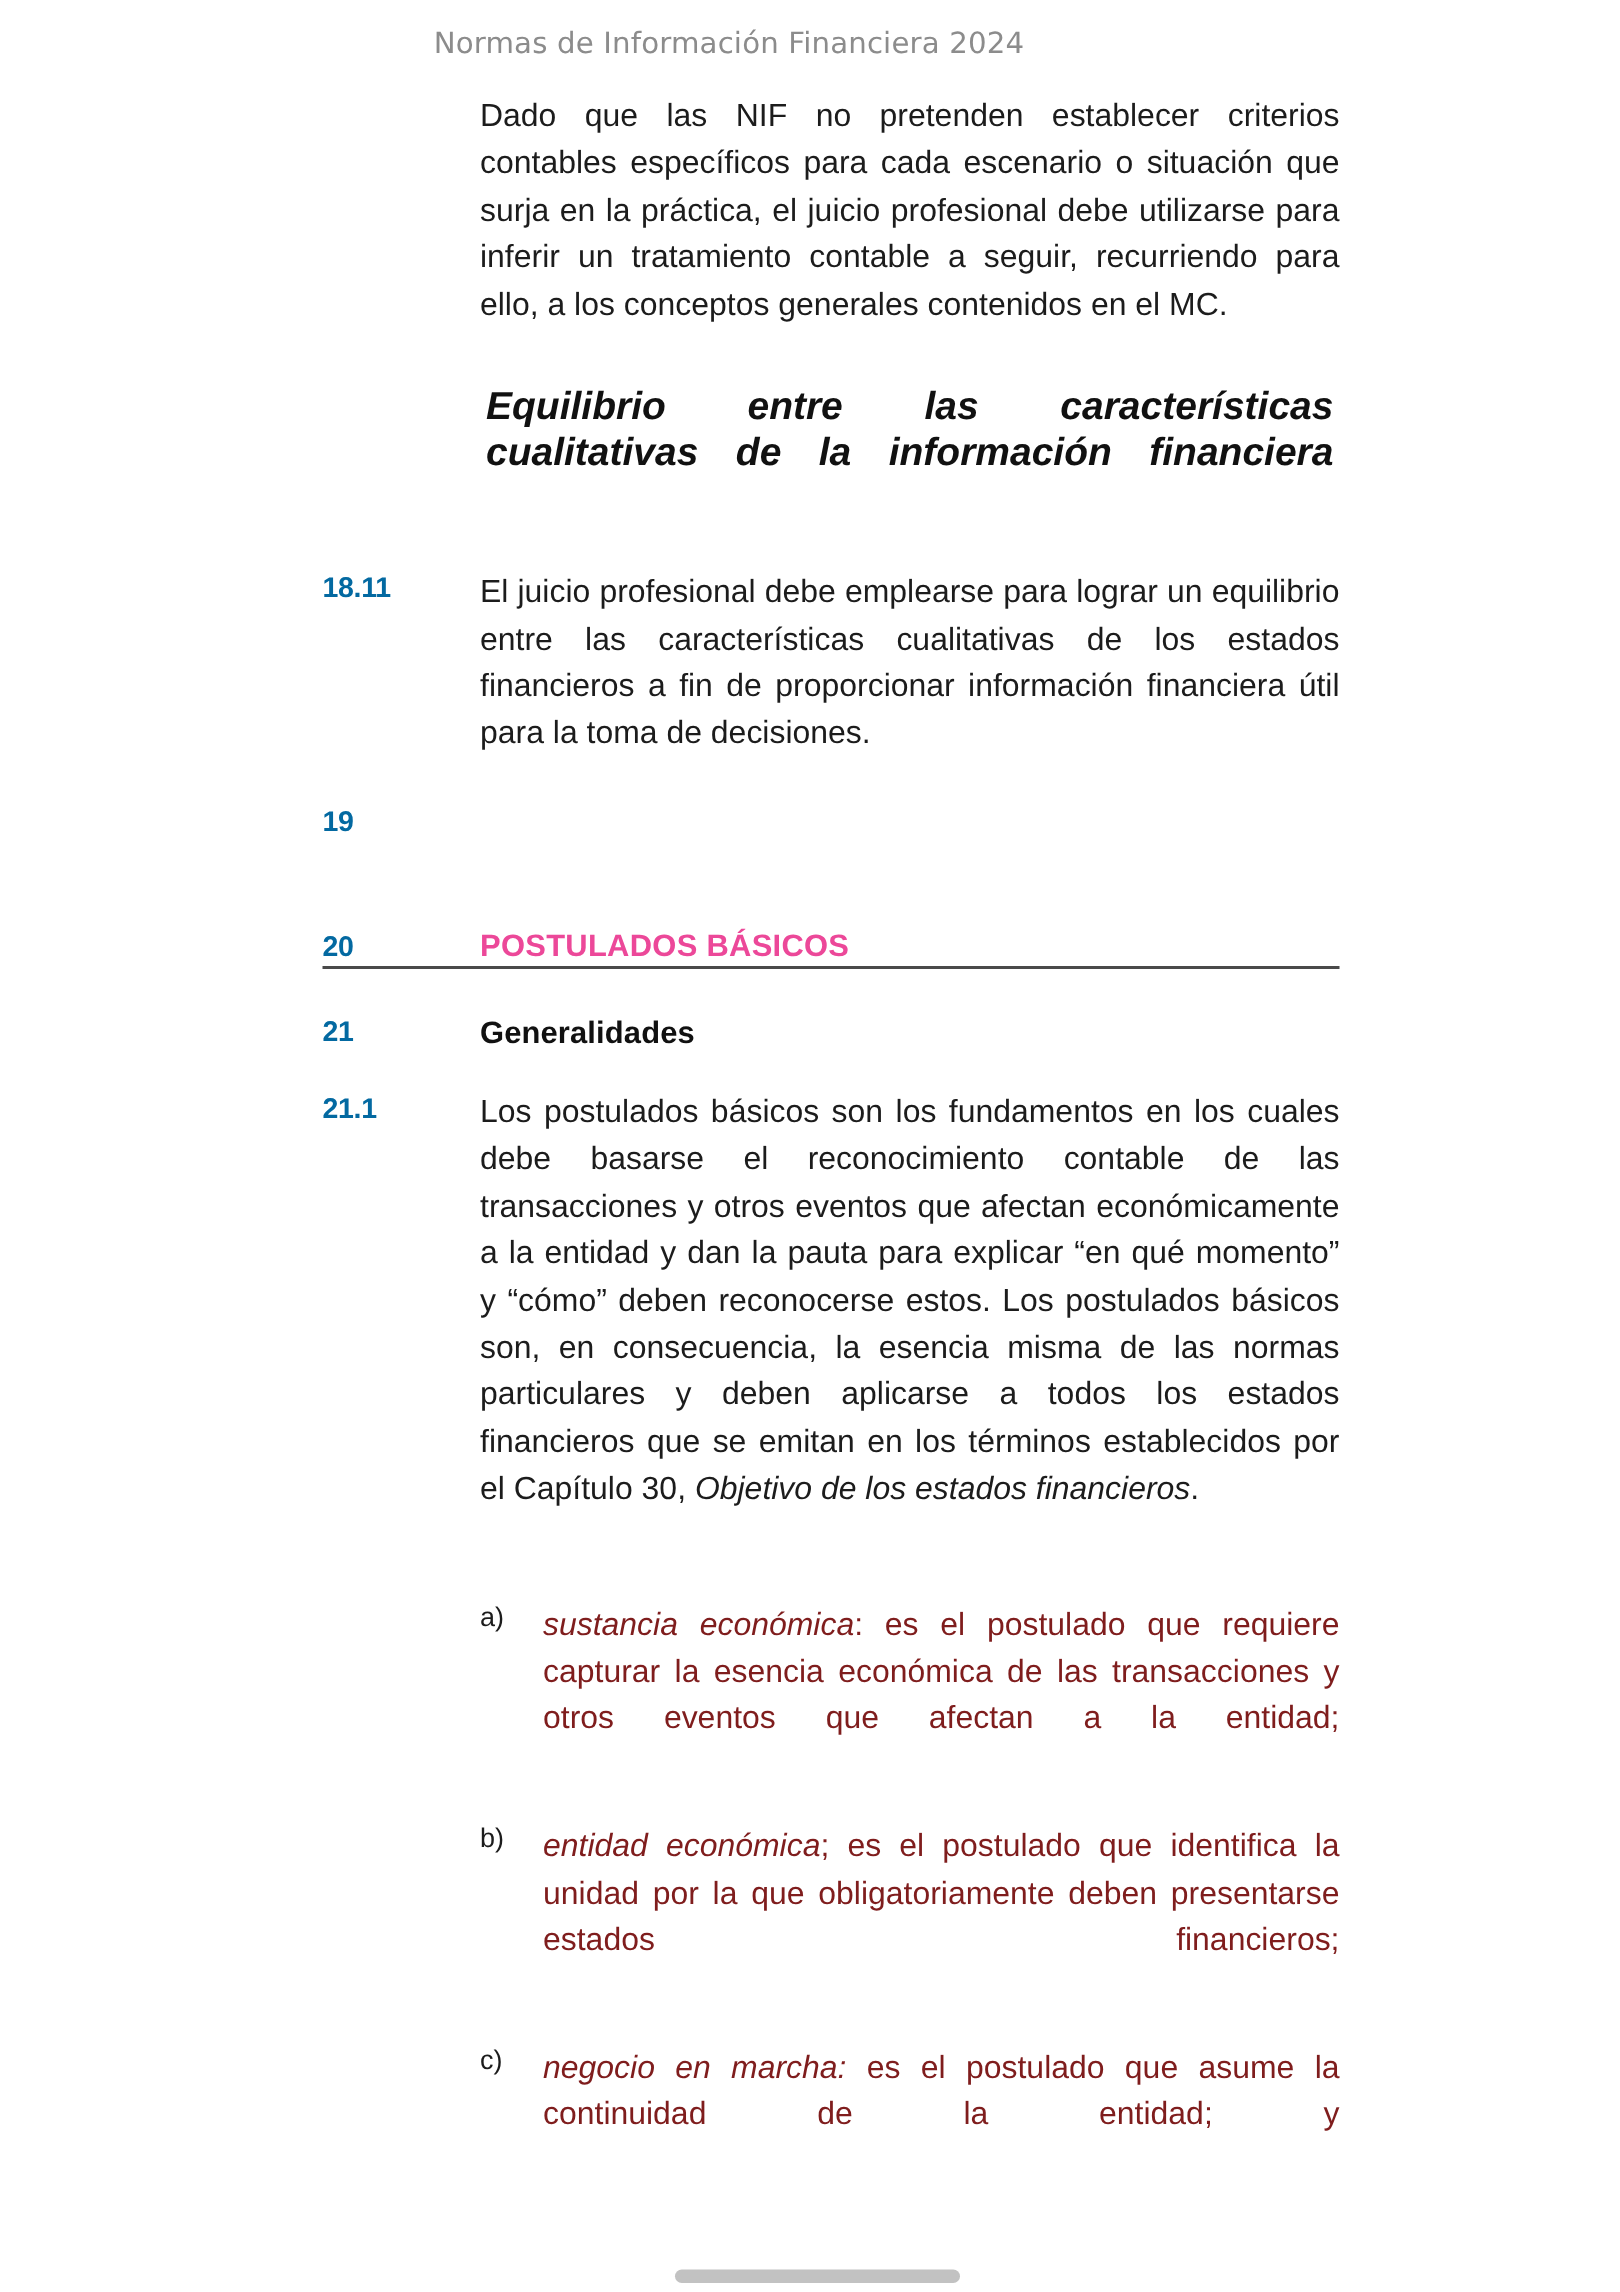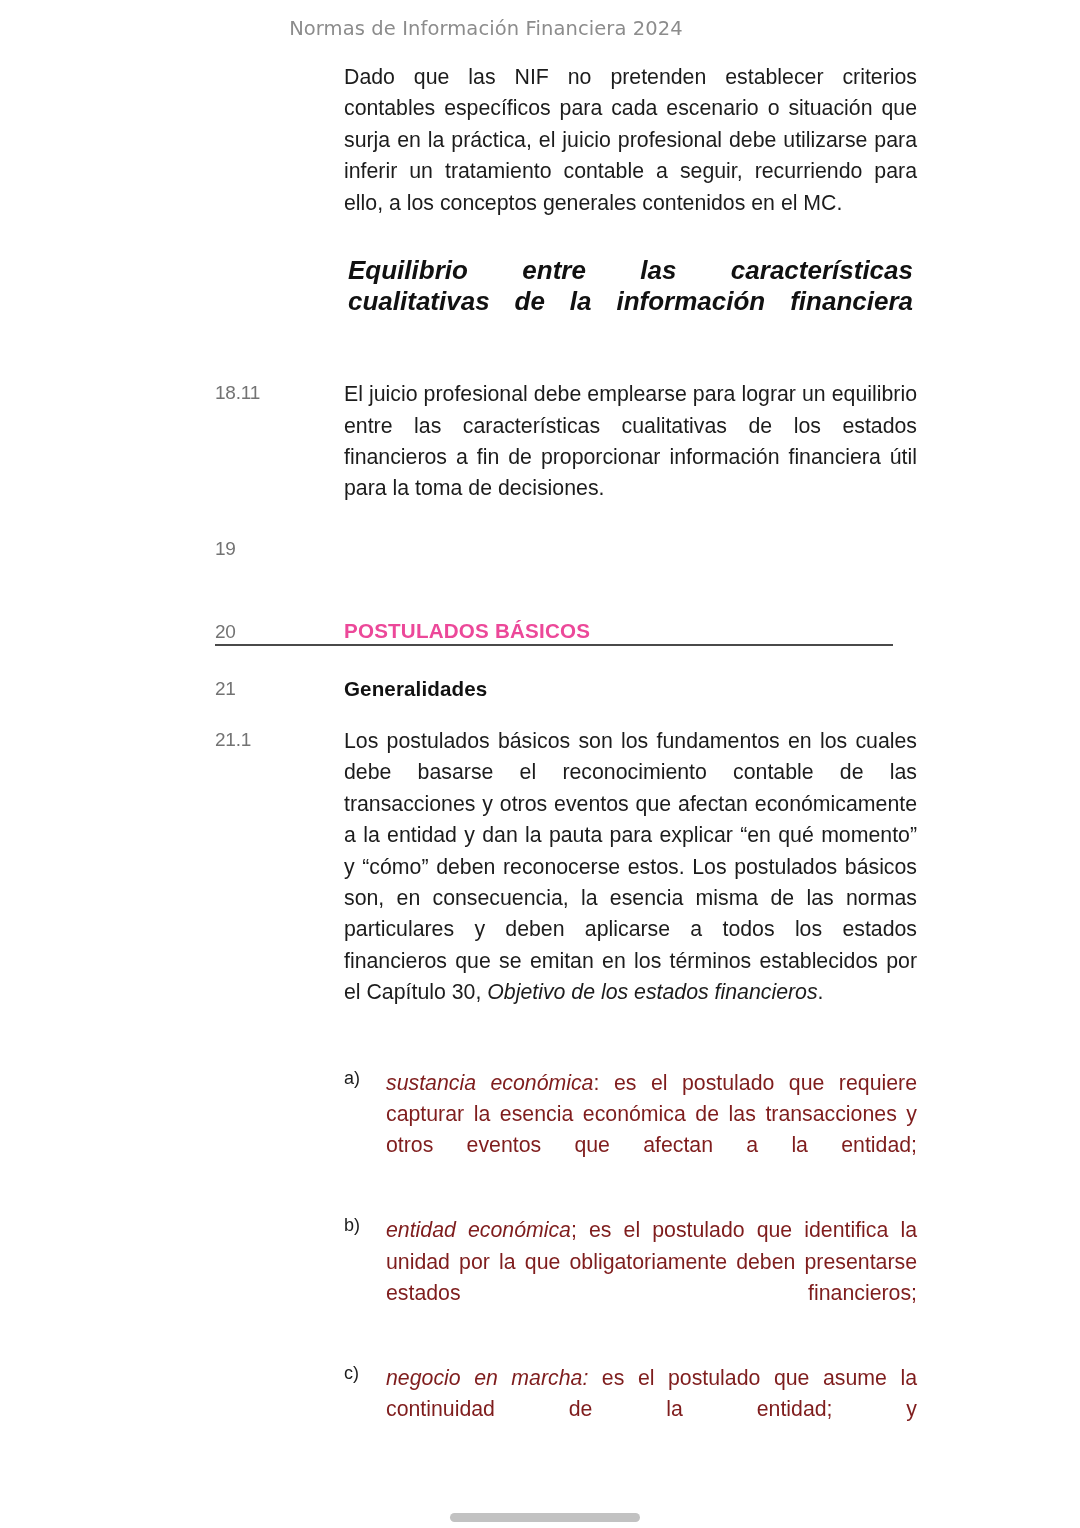--- a/index.html
+++ b/index.html
@@ -37,29 +37,28 @@
     top: 62px;
     left: 215px;
     width: 678px;
   }
 
   
   .blk {
     display: flex;
     align-items: flex-start;
     width: 678px;
-    gap: 24px;
   }
   .num {
     flex: 0 0 105px;
     font-size: 19px;
-    font-weight: normal;
+    font-weight: bold;
     line-height: 1.0;
     padding-top: 4px;
-    color: #737373;
+    color: #0369a1;
     letter-spacing: -0.2px;
   }
   .col {
     flex: 0 0 573px;
     width: 573px;
   }
 
   
   .para {
     font-size: 21.3px;

